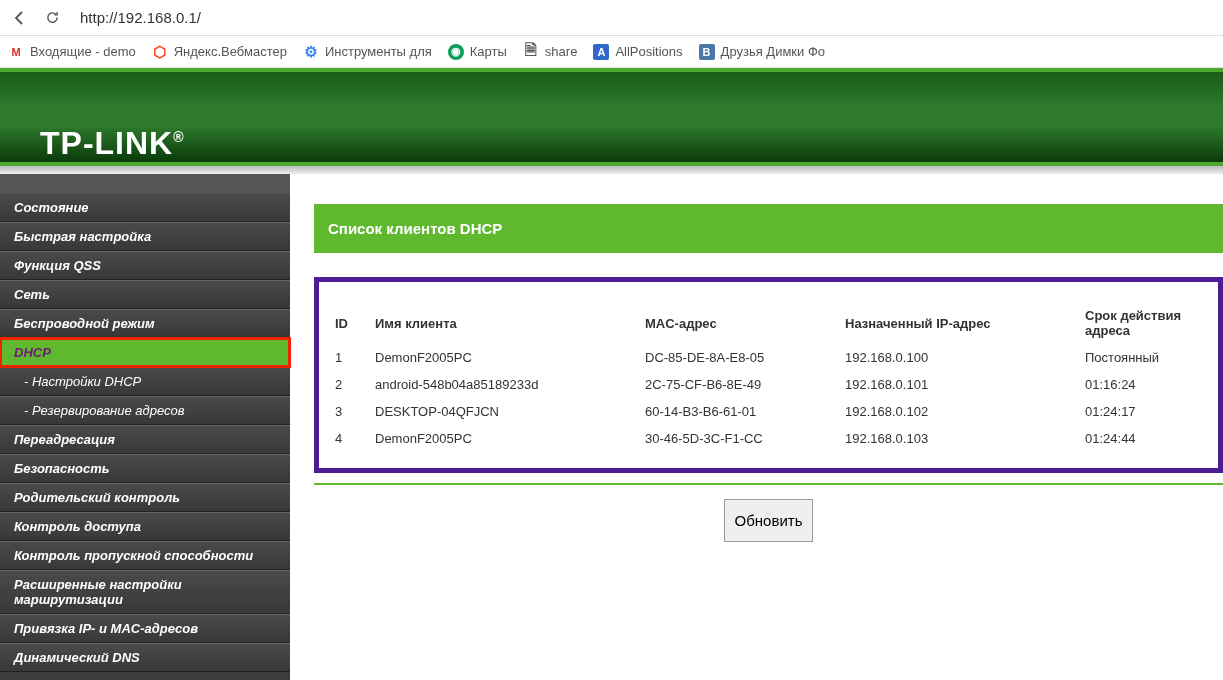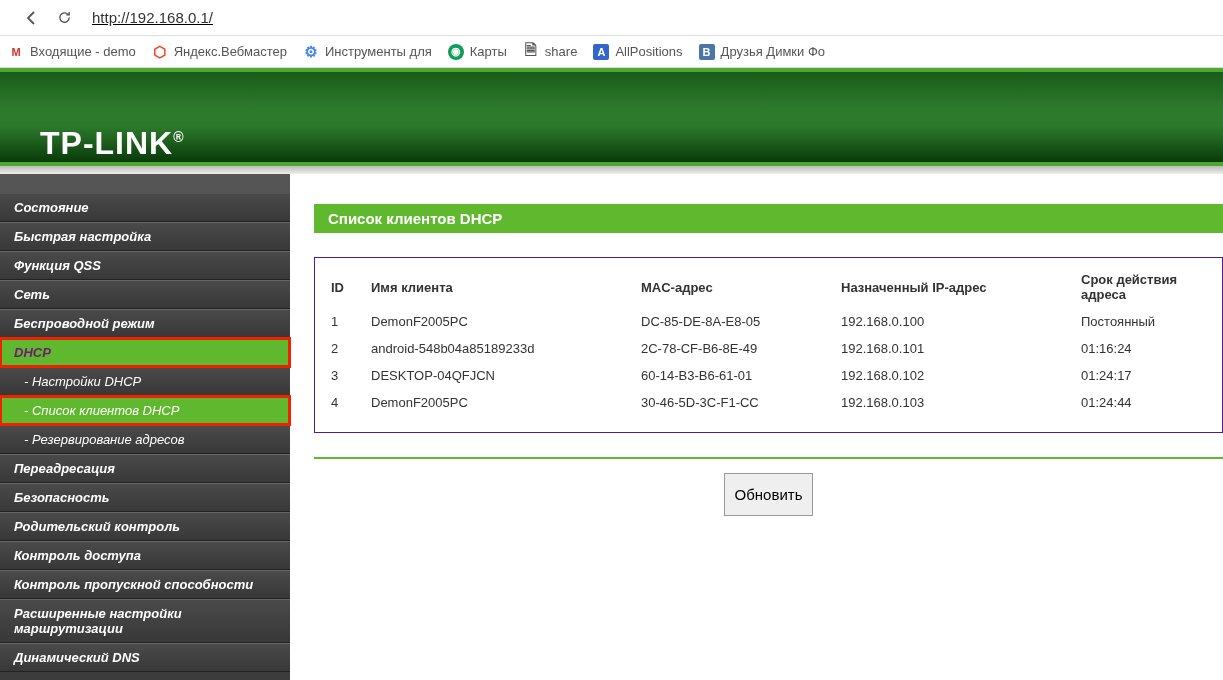--- a/index.html
+++ b/index.html
@@ -1,19 +1,19 @@
 <!DOCTYPE html>
 <html><head>
 <meta charset="utf-8">
 <style>
 * { box-sizing: border-box; margin: 0; padding: 0; }
 body { font-family: Arial, sans-serif; font-size: 13px; background: #fff; width: 1223px; }
 
 
-.browser-bar { height: 36px; display: flex; align-items: center; padding: 0 20px; gap: 8px; border-bottom: 1px solid #ddd; text-decoration: underline; }
+.browser-bar { height: 36px; display: flex; align-items: center; padding: 0 8px; gap: 8px; border-bottom: 1px solid #ddd; }
 .back-btn { width: 24px; height: 24px; display: flex; align-items: center; justify-content: center; color: #555; font-size: 18px; }
 .refresh-btn { width: 24px; height: 24px; display: flex; align-items: center; justify-content: center; color: #555; font-size: 16px; }
 .url-input { flex: 1; height: 26px; padding: 0 8px; font-size: 15px; border: none; outline: none; color: #333; }
 
 .bookmarks-bar { height: 32px; display: flex; align-items: center; padding: 0 8px; gap: 16px; border-bottom: 1px solid #ddd; font-size: 13px; color: #555; }
 .bookmark { display: flex; align-items: center; gap: 6px; white-space: nowrap; }
 .bm-icon { width: 16px; height: 16px; display: inline-flex; align-items: center; justify-content: center; font-size: 11px; font-weight: bold; border-radius: 2px; }
 .bm-gmail { background: #fff; color: #d93025; }
 .bm-yandex { color: #fc3f1d; font-size: 15px; }
 .bm-tools { color: #4285f4; font-size: 15px; }
@@ -36,22 +36,22 @@
 .sidebar { width: 290px; background: linear-gradient(to bottom, #555, #3a3a3a); padding-top: 20px; min-height: 520px; }
 .sidebar::after { content: ""; display: block; height: 40px; }
 .nav-item { display: block; color: #fff; font-size: 13px; font-weight: bold; padding: 6px 14px; border-top: 1px solid #666; border-bottom: 1px solid #222; cursor: pointer; background: linear-gradient(to bottom, #4a4a4a, #383838); font-style: italic; }
 .nav-item:first-child { border-top: none; }
 .nav-item.active { background: #5fb82e; color: #701a75; }
 .nav-sub { padding-left: 24px; font-weight: normal; }
 .nav-sub.active-sub { background: #5fb82e; }
 .highlight-red { outline: 3px solid #e20; outline-offset: -2px; position: relative; }
 
 .content { flex: 1; padding: 30px 0 0 24px; }
-.panel-title { background: #5fb82e; color: #fff; font-size: 15px; font-weight: bold; padding: 6px 14px; margin-bottom: 24px; }
-.table-wrap { border: 1px solid #4c1d95; padding: 8px 6px 16px; margin-bottom: 24px; }
+.panel-title { background: #5fb82e; color: #fff; font-size: 15px; font-weight: bold; padding: 16px 14px; margin-bottom: 24px; }
+.table-wrap { border: 5px solid #4c1d95; padding: 20px 6px 16px; margin-bottom: 10px; }
 .dhcp-table { width: 100%; border-collapse: collapse; font-size: 13px; color: #333; }
 .dhcp-table th { text-align: left; font-weight: bold; padding: 6px 10px; }
 .dhcp-table td { padding: 6px 10px; }
 .col-id { width: 40px; }
 .col-name { width: 270px; }
 .col-mac { width: 200px; }
 .col-ip { width: 240px; }
 .hr-green { border: none; border-top: 2px solid #5fb82e; margin: 4px 0 14px; }
 .refresh-wrap { text-align: center; }
 .refresh-page-btn { padding: 12px 10px; font-size: 15px; background: #efefef; border: 1px solid #999; cursor: pointer; }
@@ -113,28 +113,28 @@
 
 <div class="layout">
   <div class="sidebar" id="sidebar">
       <a class="nav-item">Состояние</a>
       <a class="nav-item">Быстрая настройка</a>
       <a class="nav-item">Функция QSS</a>
       <a class="nav-item">Сеть</a>
       <a class="nav-item">Беспроводной режим</a>
       <a class="nav-item active highlight-red">DHCP</a>
       <a class="nav-item nav-sub">- Настройки DHCP</a>
-      <a class="nav-item nav-sub active-sub highlight-red">- Список клиентов DHCP</a>
       <a class="nav-item nav-sub">- Резервирование адресов</a>
       <a class="nav-item">Переадресация</a>
       <a class="nav-item">Безопасность</a>
       <a class="nav-item">Родительский контроль</a>
       <a class="nav-item">Контроль доступа</a>
       <a class="nav-item">Контроль пропускной способности</a>
       <a class="nav-item">Расширенные настройки маршрутизации</a>
+      <a class="nav-item">Привязка IP- и MAC-адресов</a>
       <a class="nav-item">Динамический DNS</a>
     </div>
 
   <div class="content">
     <div class="panel-title">Список клиентов DHCP</div>
 
     <div class="table-wrap">
       <table class="dhcp-table">
         <thead>
           <tr>
@@ -149,21 +149,21 @@
             <tr>
               <td>1</td>
               <td>DemonF2005PC</td>
               <td>DC-85-DE-8A-E8-05</td>
               <td>192.168.0.100</td>
               <td>Постоянный</td>
             </tr>
             <tr>
               <td>2</td>
               <td>android-548b04a85189233d</td>
-              <td>2C-78-CF-B6-8E-49</td>
+              <td>2C-75-CF-B6-8E-49</td>
               <td>192.168.0.101</td>
               <td>01:16:24</td>
             </tr>
             <tr>
               <td>3</td>
               <td>DESKTOP-04QFJCN</td>
               <td>60-14-B3-B6-61-01</td>
               <td>192.168.0.102</td>
               <td>01:24:17</td>
             </tr>

